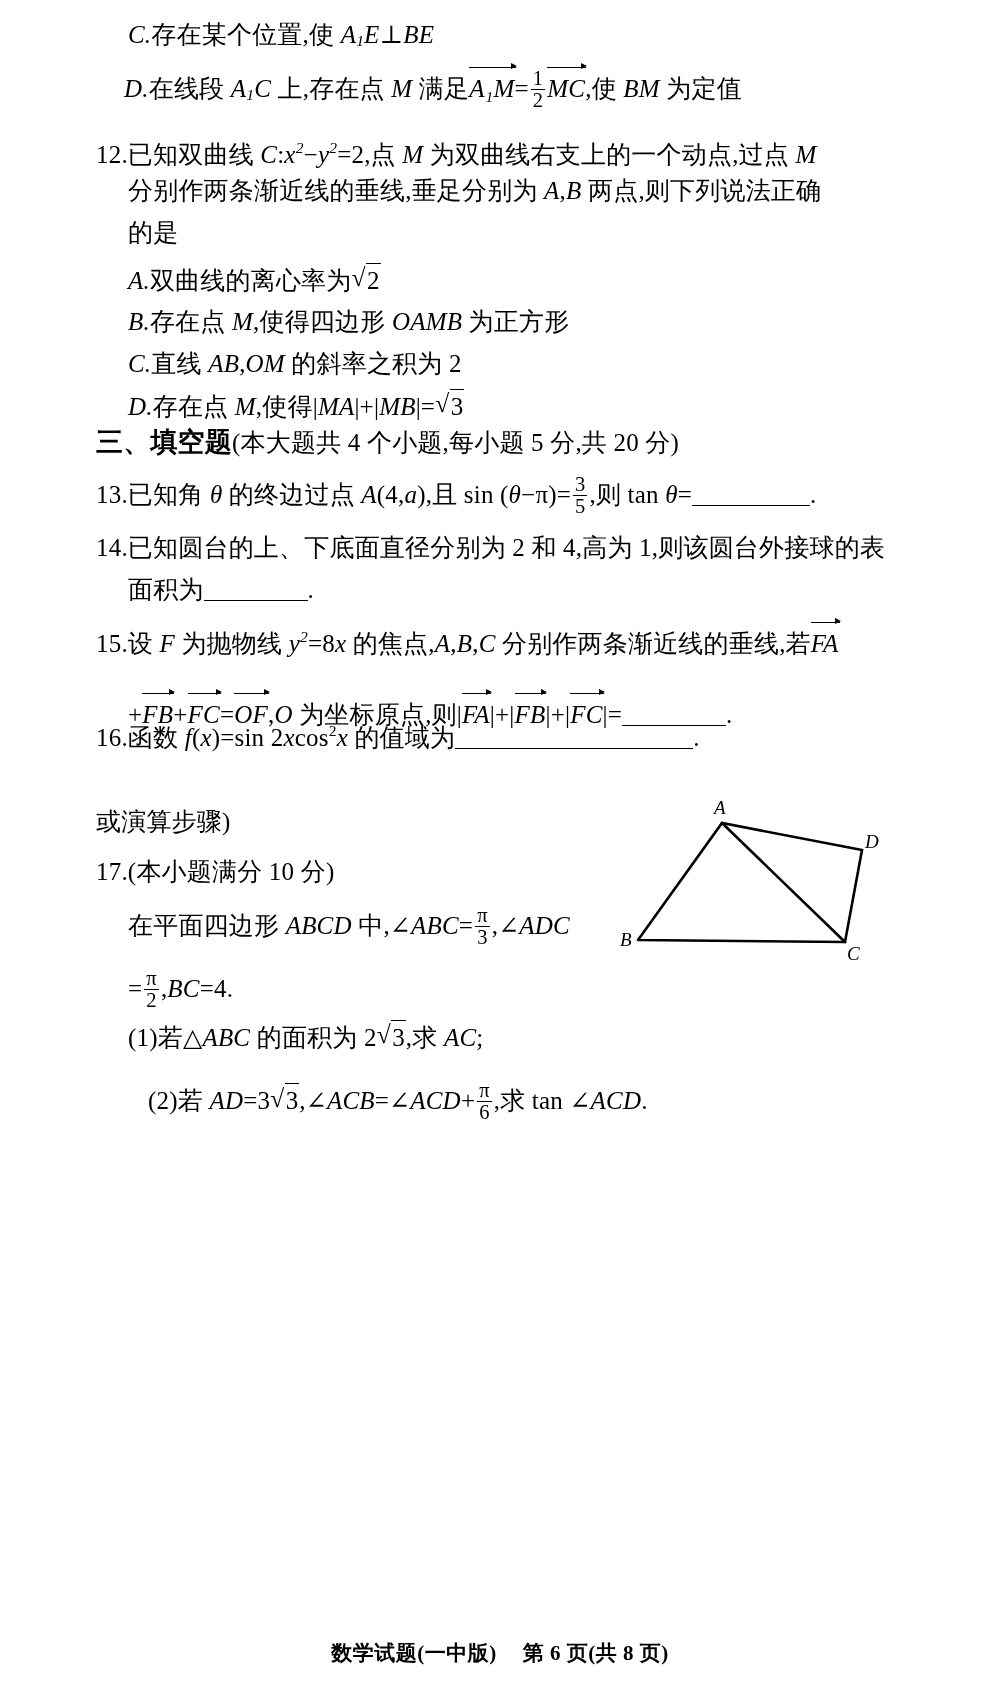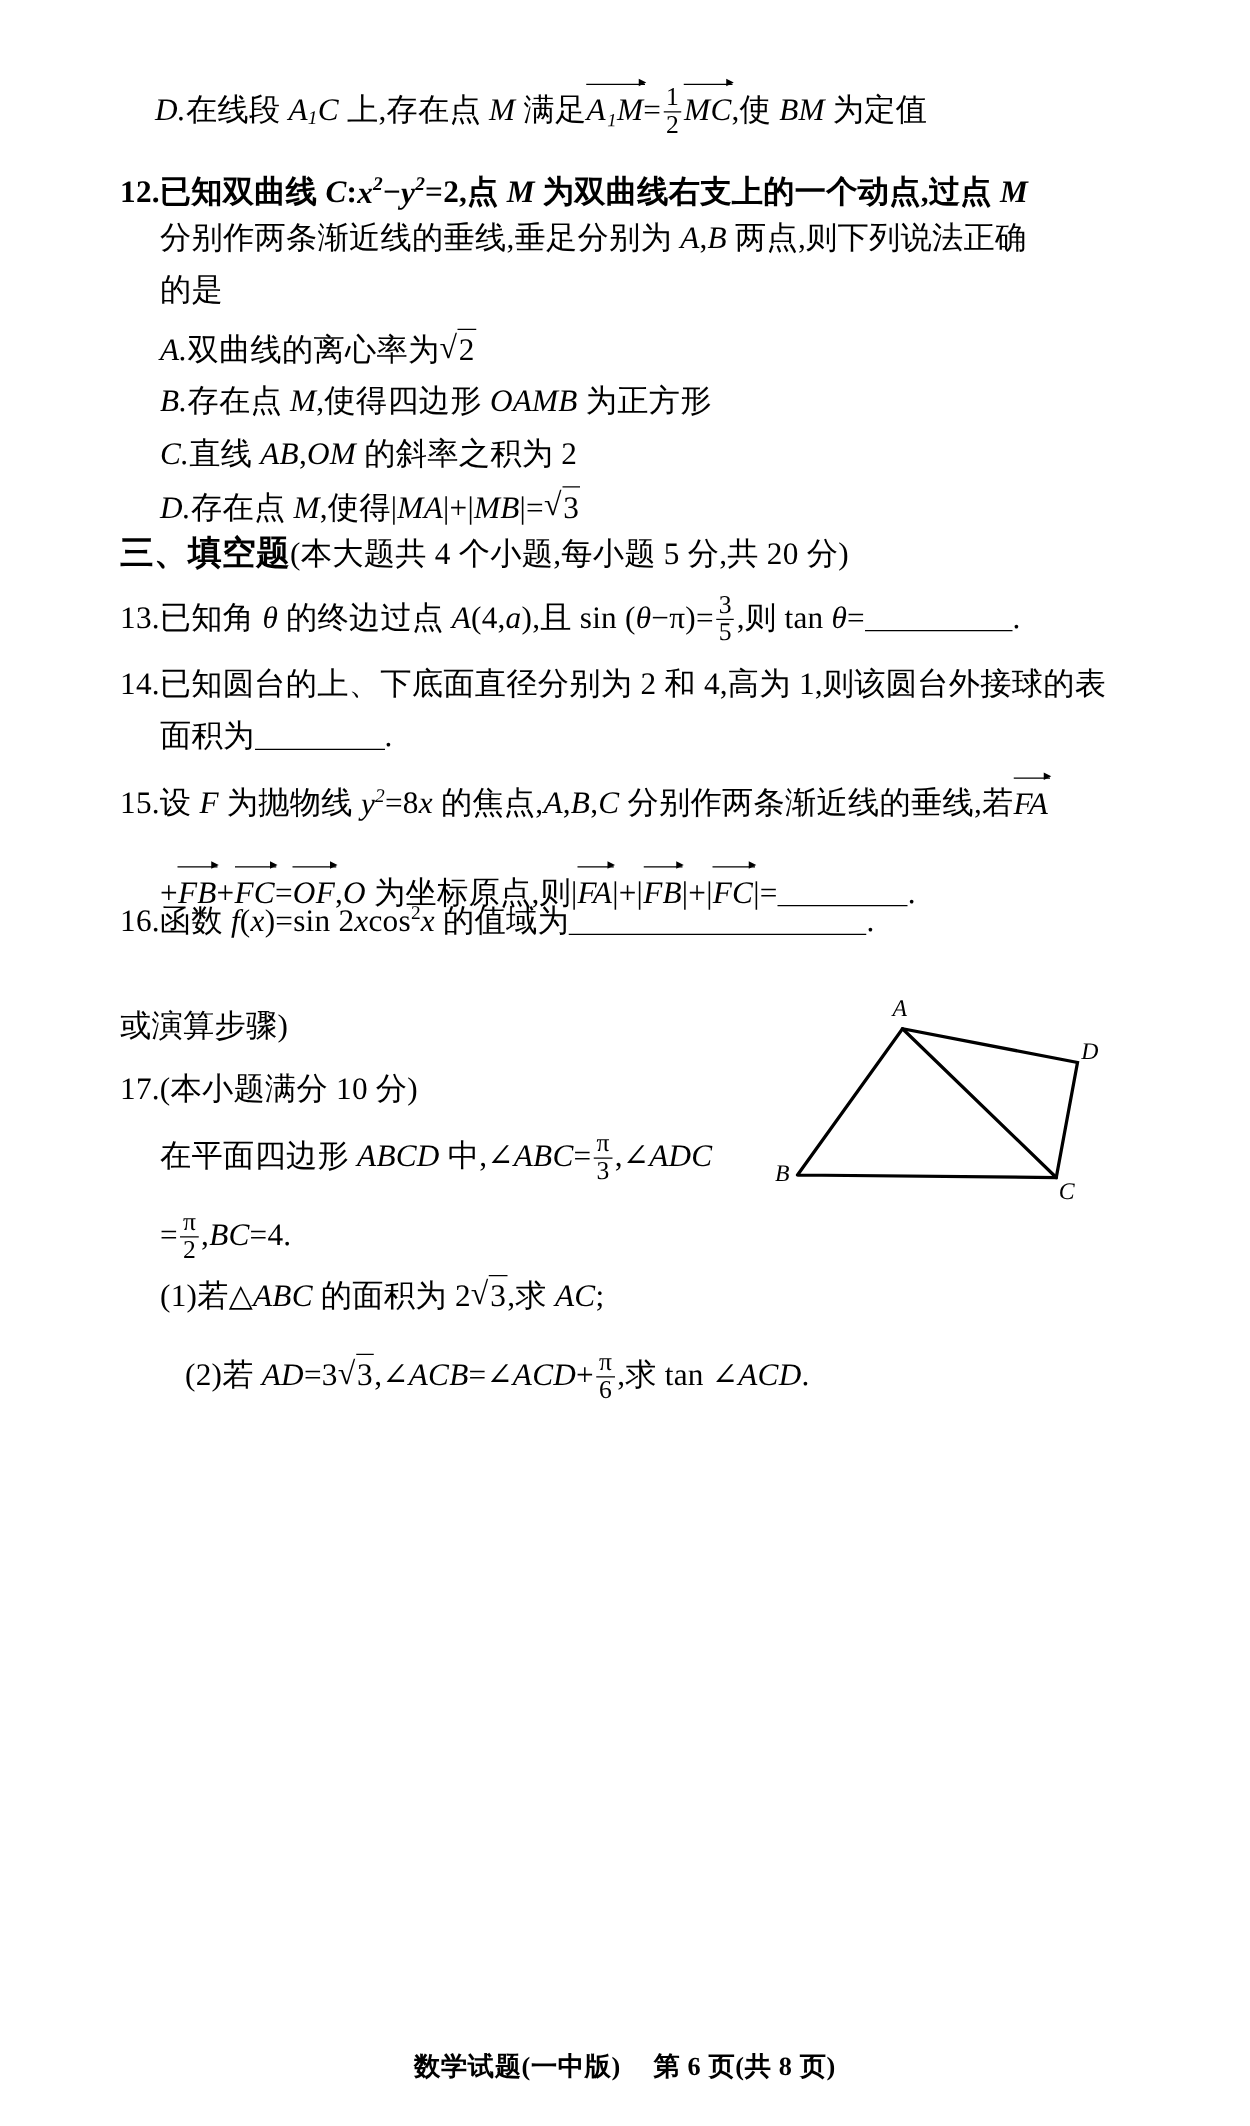--- a/index.html
+++ b/index.html
@@ -104,26 +104,29 @@
     font-style:italic;
     font-size:19px;
     font-family:"Liberation Serif","DejaVu Serif",serif;
   }
 </style>
 </head>
 <body>
 
 <div class="page">
 
+  <div class="line cn" style="left:128px; top:18px;">
+    <span class="it">C.</span><span>存在某个位置,使 </span><span class="it"><span>A</span><sub>1</sub></span><span class="it">E</span><span>⊥</span><span class="it">BE</span>
+  </div>
 
   <div class="line cn" style="left:124px; top:68px;">
     <span class="it">D.</span><span>在线段 </span><span class="it"><span>A</span><sub>1</sub><span>C</span></span><span> 上,存在点 </span><span class="it">M</span><span> 满足</span><span class="vec it"><span class="vb">A₁M</span></span><span>=</span><span class="frac"><span class="num">1</span><span class="den">2</span></span><span class="vec it"><span class="vb">MC</span></span><span>,使 </span><span class="it">BM</span><span> 为定值</span>
   </div>
 
-  <div class="line cn" style="left:96px; top:131px;font-weight:bold;">
+  <div class="line cn" style="left:96px; top:131px;">
     <span>12.</span><span>已知双曲线 </span><span class="it">C</span><span>:</span><span class="it"><span>x</span><sup>2</sup></span><span>−</span><span class="it"><span>y</span><sup>2</sup></span><span>=2</span><span>,点 </span><span class="it">M</span><span> 为双曲线右支上的一个动点,过点 </span><span class="it">M</span>
   </div>
 
   <div class="line cn" style="left:128px; top:174px;">
     <span>分别作两条渐近线的垂线,垂足分别为 </span><span class="it">A</span><span>,</span><span class="it">B</span><span> 两点,则下列说法正确</span>
   </div>
 
   <div class="line cn" style="left:128px; top:216px;">
     <span>的是</span>
   </div>

